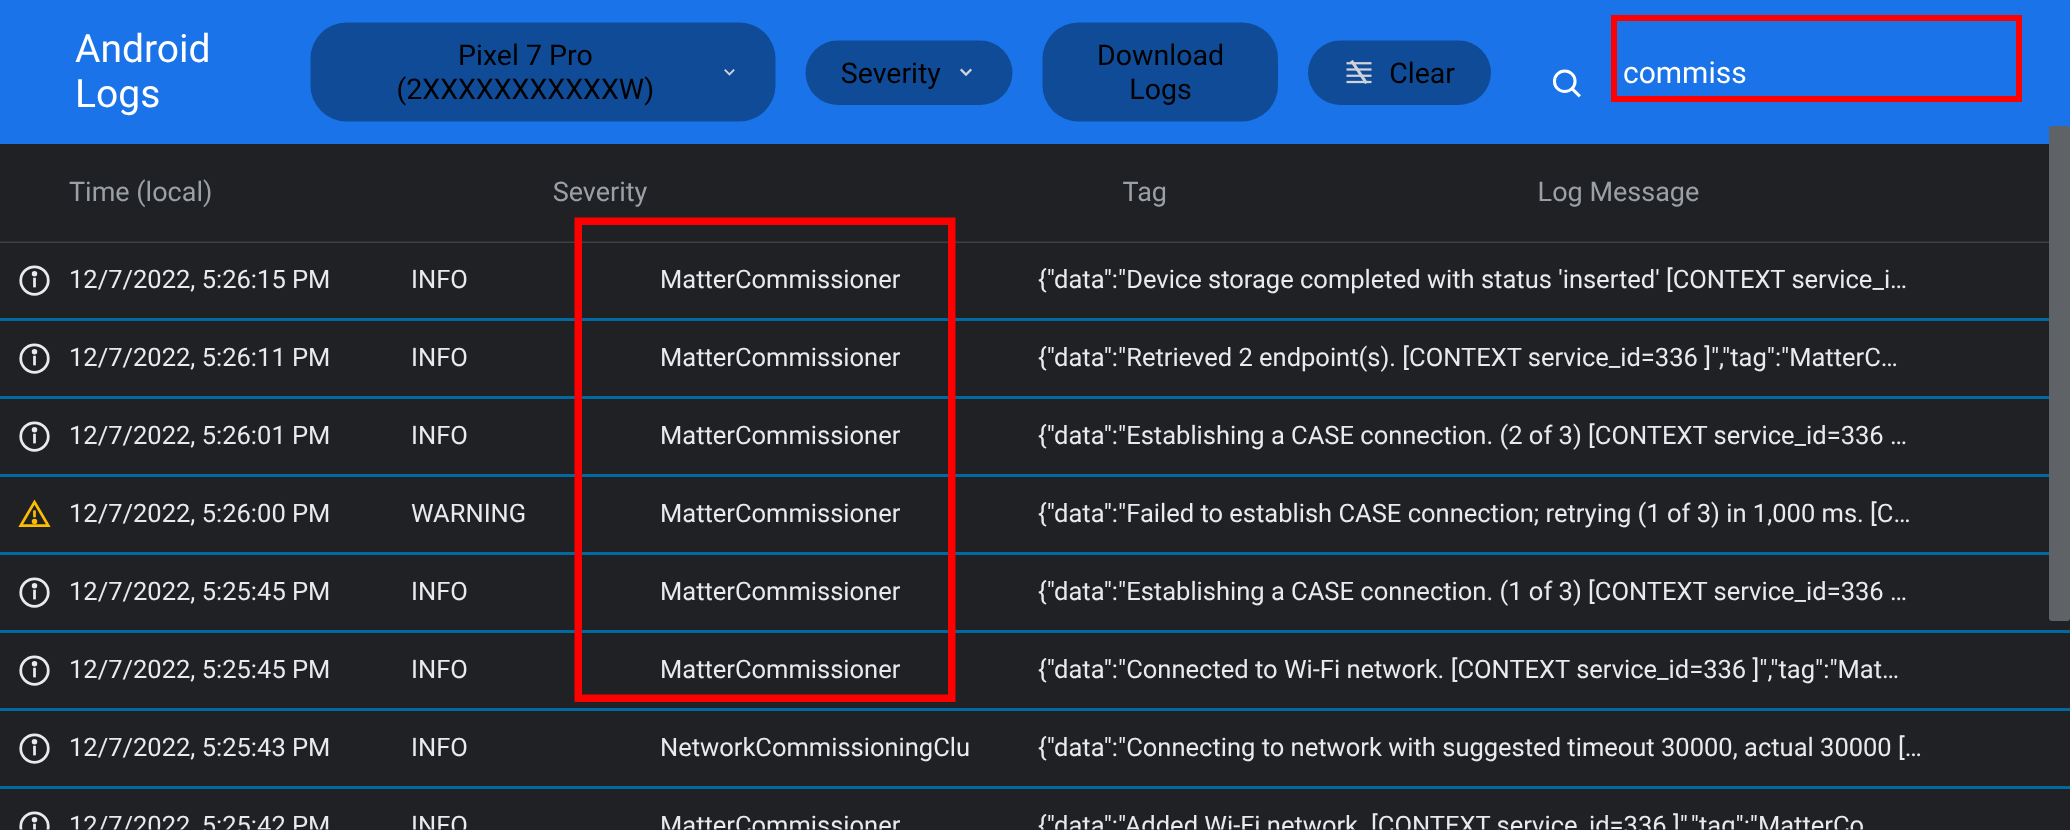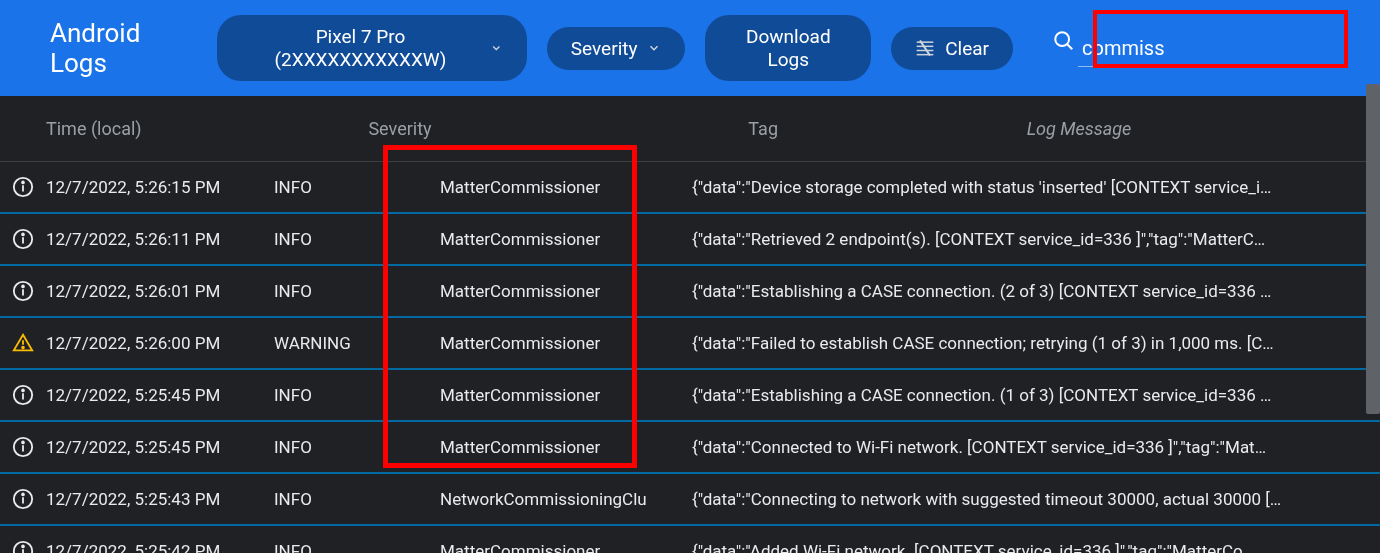--- a/index.html
+++ b/index.html
@@ -26,21 +26,21 @@
     .title {
       font-size: 26px;
       font-weight: 400;
       color: #fff;
       margin-right: 18px;
     }
     .pill {
       background: rgba(0,0,0,0.35);
       border-radius: 24px;
       padding: 10px 24px;
-      color: #ffffff;
+      color: #000000;
       font-size: 19px;
       display: flex;
       align-items: center;
       gap: 10px;
       cursor: pointer;
       border: none;
     }
     .device-pill {
       min-width: 310px;
     }
@@ -57,24 +57,24 @@
       align-items: center;
       gap: 10px;
       text-align: center;
     }
     .clear-icon {
       width: 20px;
       height: 16px;
     }
     .search-wrap {
       display: flex;
-      align-items: flex-start;
+      align-items: flex-end;
       flex: 1;
       margin-left: 20px;
-      gap: 3px;
+      gap: 22px;
       position: relative;
     }
     .search-icon {
       width: 22px;
       height: 22px;
       flex-shrink: 0;
     }
     .search-input {
       background: transparent;
       border: none;
@@ -101,21 +101,21 @@
       font-size: 18px;
       border-bottom: 1px solid #3c4043;
     }
     .col-icon { width: 46px; }
     .col-time { width: 228px; }
     .col-severity { width: 126px; text-align: left; }
     .col-severity-header { width: 252px; text-align: center; }
     .col-tag { width: 252px; margin-left: 40px; }
     .col-tag-header { width: 252px; text-align: right; }
     .col-msg { flex: 1; text-align: left; }
-    .col-msg-header { flex: 1; text-align: center; font-style: italic; }
+    .col-msg-header { flex: 1; text-align: center; }
     .col-time-header { width: 228px; text-align: left; padding-left: 0; }
     .header-offset { width: 46px; }
     .row {
       display: flex;
       align-items: center;
       padding: 14px 0;
       border-bottom: 2px solid #0369a1;
       font-size: 17px;
       color: #e8eaed;
     }

